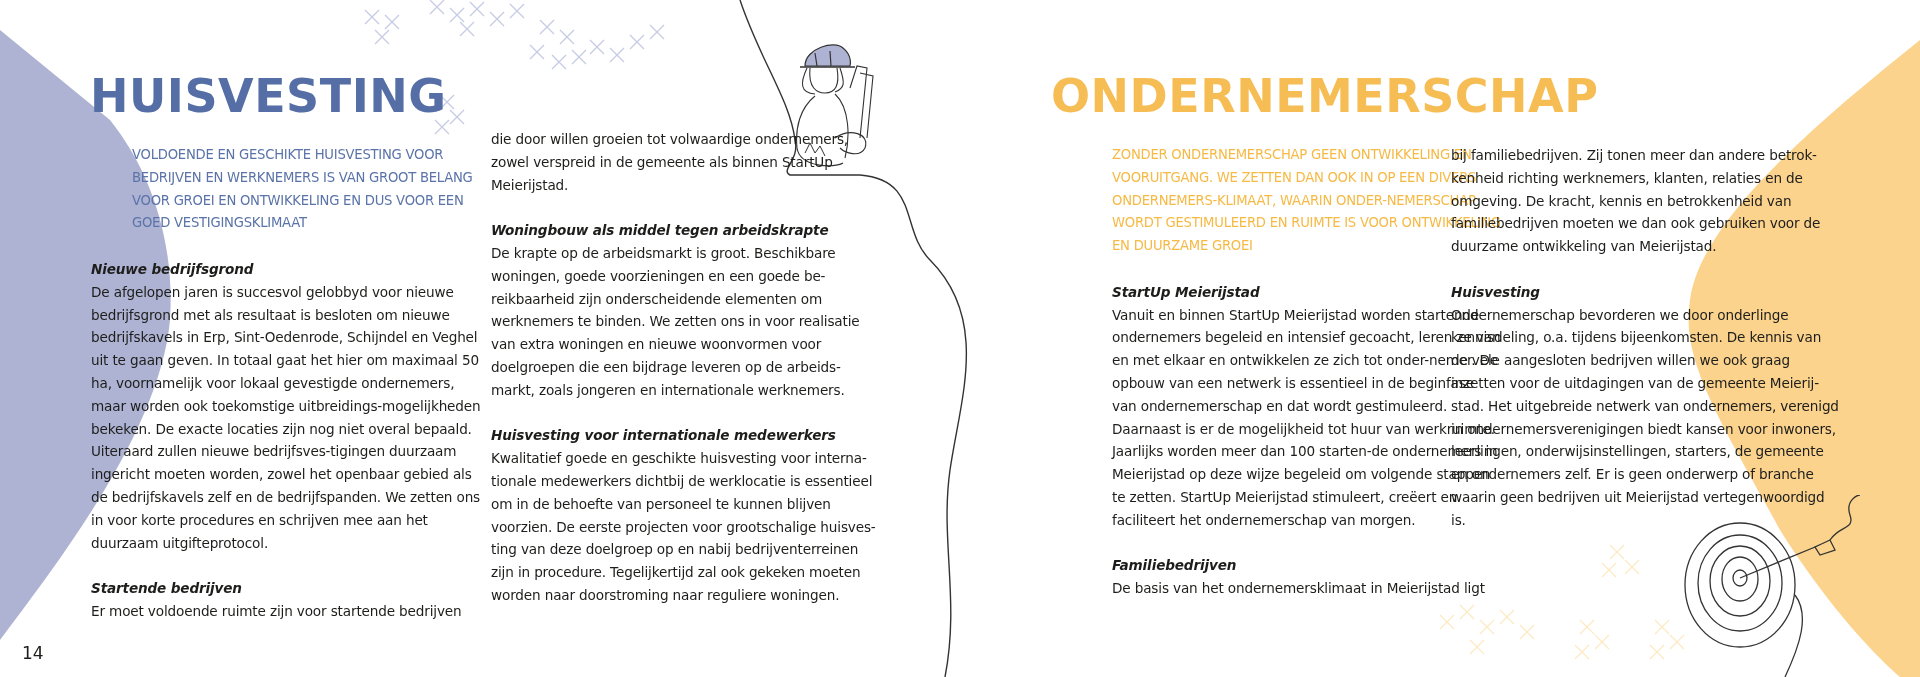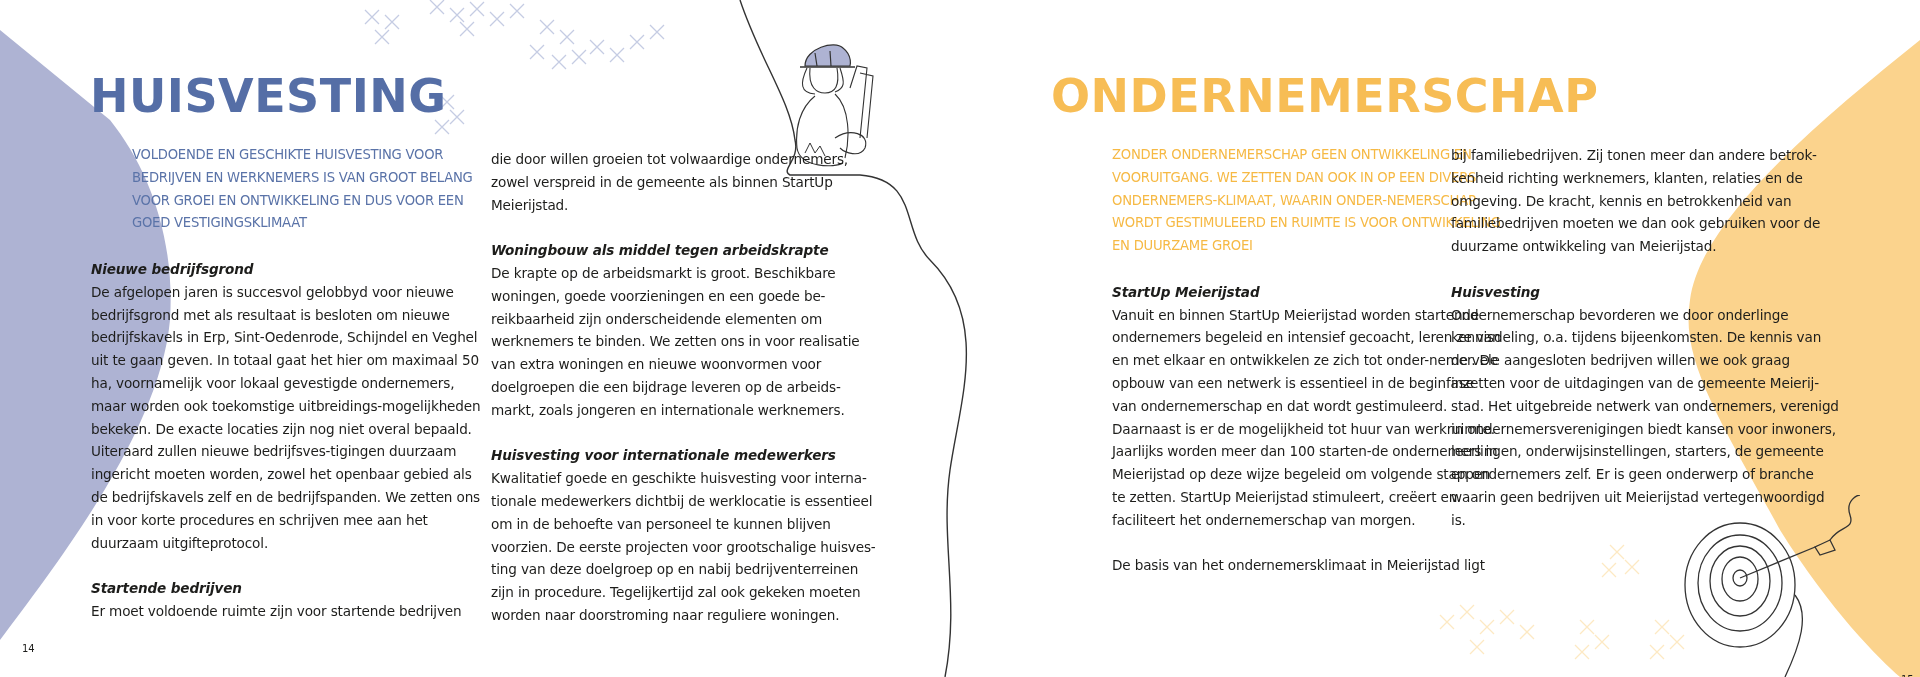--- a/index.html
+++ b/index.html
@@ -22,41 +22,41 @@
   .title-right { left: 1051px; top: 73px; color: var(--yellow); }
 
   .column {
     position: absolute;
     width: 390px;
     font-size: 13.6px;
     line-height: 22.8px;
     letter-spacing: -0.15px;
   }
   .col-1 { left: 91px; top: 144px; }
-  .col-2 { left: 491px; top: 148px; }
+  .col-2 { left: 491px; top: 128px; }
   .col-3 { left: 1112px; top: 144px; }
   .col-4 { left: 1451px; top: 144px; }
 
   .intro {
     text-transform: uppercase;
     font-size: 13.2px;
     letter-spacing: -0.25px;
     margin-bottom: 22.8px;
   }
   .intro-blue { color: #5a73a8; margin-left: 41px; }
   .intro-yellow { color: #f6b944; }
 
   .section { margin-bottom: 22.8px; }
   .section h3 { font-size: 13.6px; font-weight: bold; line-height: 22.8px; font-style: italic; }
   .section p { margin: 0; }
   .para { margin-bottom: 22.8px; }
 
   .page-num {
     position: absolute;
-    font-size: 10px;
+    font-size: 17px;
     color: #1d1d1b;
   }
   .pn-left { left: 22px; top: 643px; }
   .pn-right { left: 1881px; top: 674px; margin-left: 20px; }
 
   .deco { position: absolute; pointer-events: none; }
 
   :root { --blue: #556ea6; --yellow: #f7bd55; }
 </style>
 </head>
@@ -184,20 +184,21 @@
     </div>
   </div>
 
   <div class="column col-3">
     <p class="intro intro-yellow">ZONDER ONDERNEMERSCHAP GEEN ONTWIKKELING EN VOORUITGANG. WE ZETTEN DAN OOK IN OP EEN DIVERS ONDERNEMERS-KLIMAAT, WAARIN ONDER-NEMERSCHAP WORDT GESTIMULEERD EN RUIMTE IS VOOR ONTWIKKELING EN DUURZAME GROEI</p>
     <div class="section">
       <h3>StartUp Meierijstad</h3>
       <p>Vanuit en binnen StartUp Meierijstad worden startende ondernemers begeleid en intensief gecoacht, leren ze van en met elkaar en ontwikkelen ze zich tot onder-nemer. De opbouw van een netwerk is essentieel in de beginfase van ondernemerschap en dat wordt gestimuleerd. Daarnaast is er de mogelijkheid tot huur van werkruimte. Jaarlijks worden meer dan 100 starten-de ondernemers in Meierijstad op deze wijze begeleid om volgende stappen te zetten. StartUp Meierijstad stimuleert, creëert en faciliteert het ondernemerschap van morgen.</p>
     </div>
     <div class="section">
+      <h3>Familiebedrijven</h3>
       <p>De basis van het ondernemersklimaat in Meierijstad ligt</p>
     </div>
   </div>
 
   <div class="column col-4">
     <p class="para">bij familiebedrijven. Zij tonen meer dan andere betrok-kenheid richting werknemers, klanten, relaties en de omgeving. De kracht, kennis en betrokkenheid van familiebedrijven moeten we dan ook gebruiken voor de duurzame ontwikkeling van Meierijstad.</p>
     <div class="section">
       <h3>Huisvesting</h3>
       <p>Ondernemerschap bevorderen we door onderlinge kennisdeling, o.a. tijdens bijeenkomsten. De kennis van de vele aangesloten bedrijven willen we ook graag inzetten voor de uitdagingen van de gemeente Meierij-stad. Het uitgebreide netwerk van ondernemers, verenigd in ondernemersverenigingen biedt kansen voor inwoners, leerlingen, onderwijsinstellingen, starters, de gemeente en ondernemers zelf. Er is geen onderwerp of branche waarin geen bedrijven uit Meierijstad vertegenwoordigd is.</p>
     </div>

